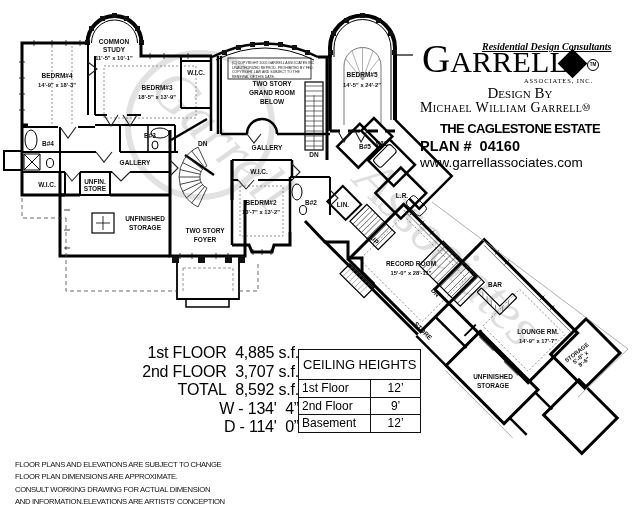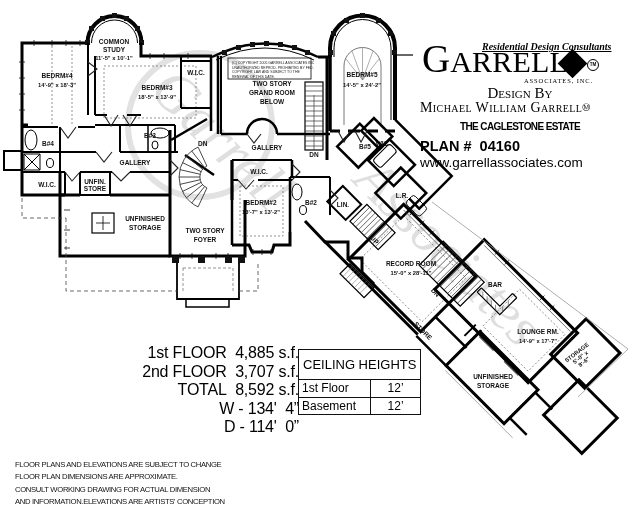--- a/index.html
+++ b/index.html
@@ -376,21 +376,21 @@
 <div class="abs" style="left:142px;top:15px;width:21px;height:21px;background:#000;transform:rotate(45deg);"></div>
 
 <div class="abs" style="left:167px;top:21px;width:10px;height:10px;border:1px solid #000;border-radius:50%;font-size:4.5px;text-align:center;line-height:10px;font-weight:bold;">TM</div>
 
 <div class="abs" style="left:104px;top:39px;font-family:'Liberation Serif',serif;font-size:6.5px;letter-spacing:0.9px;white-space:nowrap;">ASSOCIATES, INC.</div>
 
 <div class="abs" style="left:0px;top:47px;width:200px;text-align:center;font-family:'Liberation Serif',serif;font-variant:small-caps;font-size:15px;">Design By</div>
 
 <div class="abs" style="left:0px;top:62px;width:200px;text-align:left;font-family:'Liberation Serif',serif;font-variant:small-caps;font-size:14px;letter-spacing:0.4px;white-space:nowrap;">Michael William Garrell<span style="font-size:8px;vertical-align:2px;">Ⓜ</span></div>
 
-<div class="abs" style="left:0px;top:83px;width:200px;text-align:center;font-size:10px;font-weight:bold;letter-spacing:-0.6px;white-space:nowrap;">THE CAGLESTONE ESTATE</div>
+<div class="abs" style="left:0px;top:83px;width:200px;text-align:center;font-size:13px;font-weight:bold;letter-spacing:-0.6px;white-space:nowrap;">THE CAGLESTONE ESTATE</div>
 
 <div class="abs" style="left:0px;top:100px;width:200px;text-align:left;font-size:14.5px;font-weight:bold;">PLAN #&nbsp; 04160</div>
 
 <div class="abs" style="left:0px;top:117px;width:200px;text-align:left;font-size:13.5px;">www.garrellassociates.com</div>
 </div>
 
 <div class="abs" style="left:79px;top:344px;width:220px;text-align:right;font-size:16px;line-height:18.6px;letter-spacing:-0.2px;white-space:nowrap;">
 
 <div>1st FLOOR&nbsp; 4,885 s.f.</div>
 
@@ -408,20 +408,24 @@
 <tbody>
       <tr>
         <td colspan="2" style="text-align:center;font-size:13px;height:29px;border-bottom:1.6px solid #111;white-space:nowrap;padding:0 4px;">CEILING HEIGHTS</td>
       </tr>
 
 <tr>
         <td style="height:14.5px;width:63px;padding-left:3px;border-bottom:1.6px solid #111;margin-left:28px;">1st Floor</td>
         <td style="width:45px;border-left:1.6px solid #111;border-bottom:1.6px solid #111;text-align:center;">12’</td>
       </tr>
 
+<tr>
+        <td style="height:14.5px;padding-left:3px;border-bottom:1.6px solid #111;">2nd Floor</td>
+        <td style="border-left:1.6px solid #111;border-bottom:1.6px solid #111;text-align:center;">9’</td>
+      </tr>
 
 <tr>
         <td style="height:14.5px;padding-left:3px;">Basement</td>
         <td style="border-left:1.6px solid #111;text-align:center;">12’</td>
       </tr>
 </tbody>
   </table>
 
 <div class="abs" style="left:15px;top:459px;font-size:7.7px;line-height:12.4px;letter-spacing:-0.35px;color:#111;">
 FLOOR PLANS AND ELEVATIONS ARE SUBJECT TO CHANGE<br>

